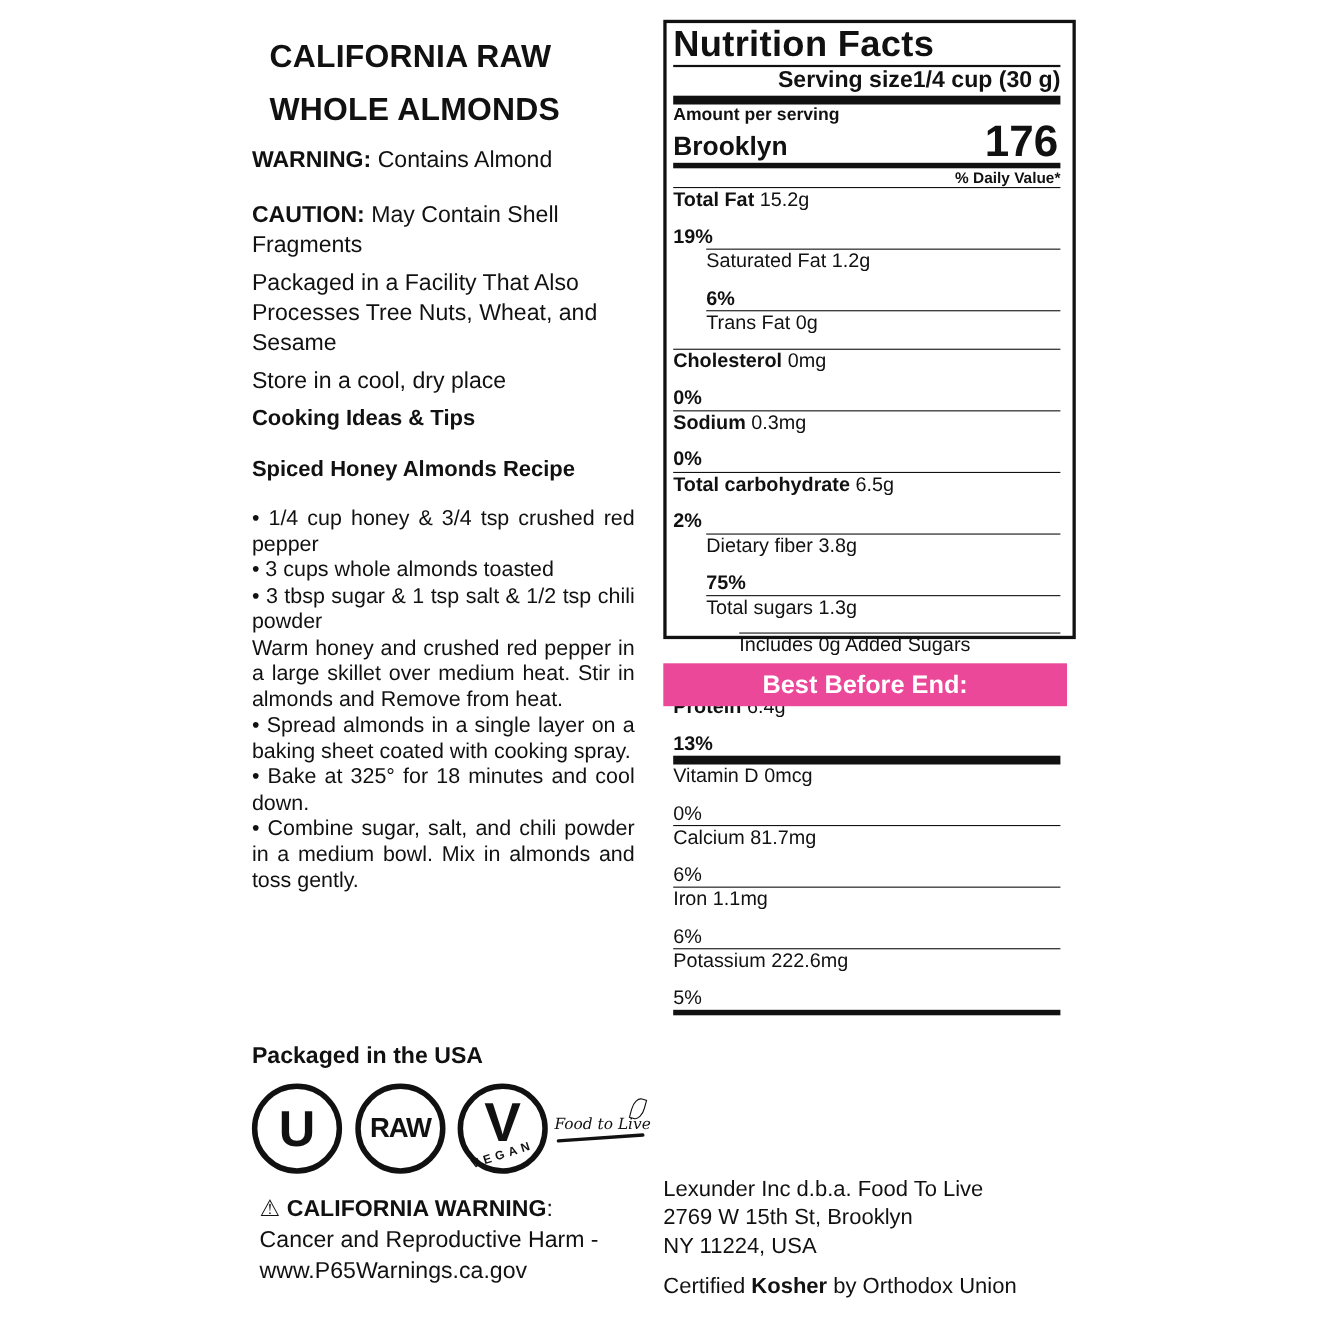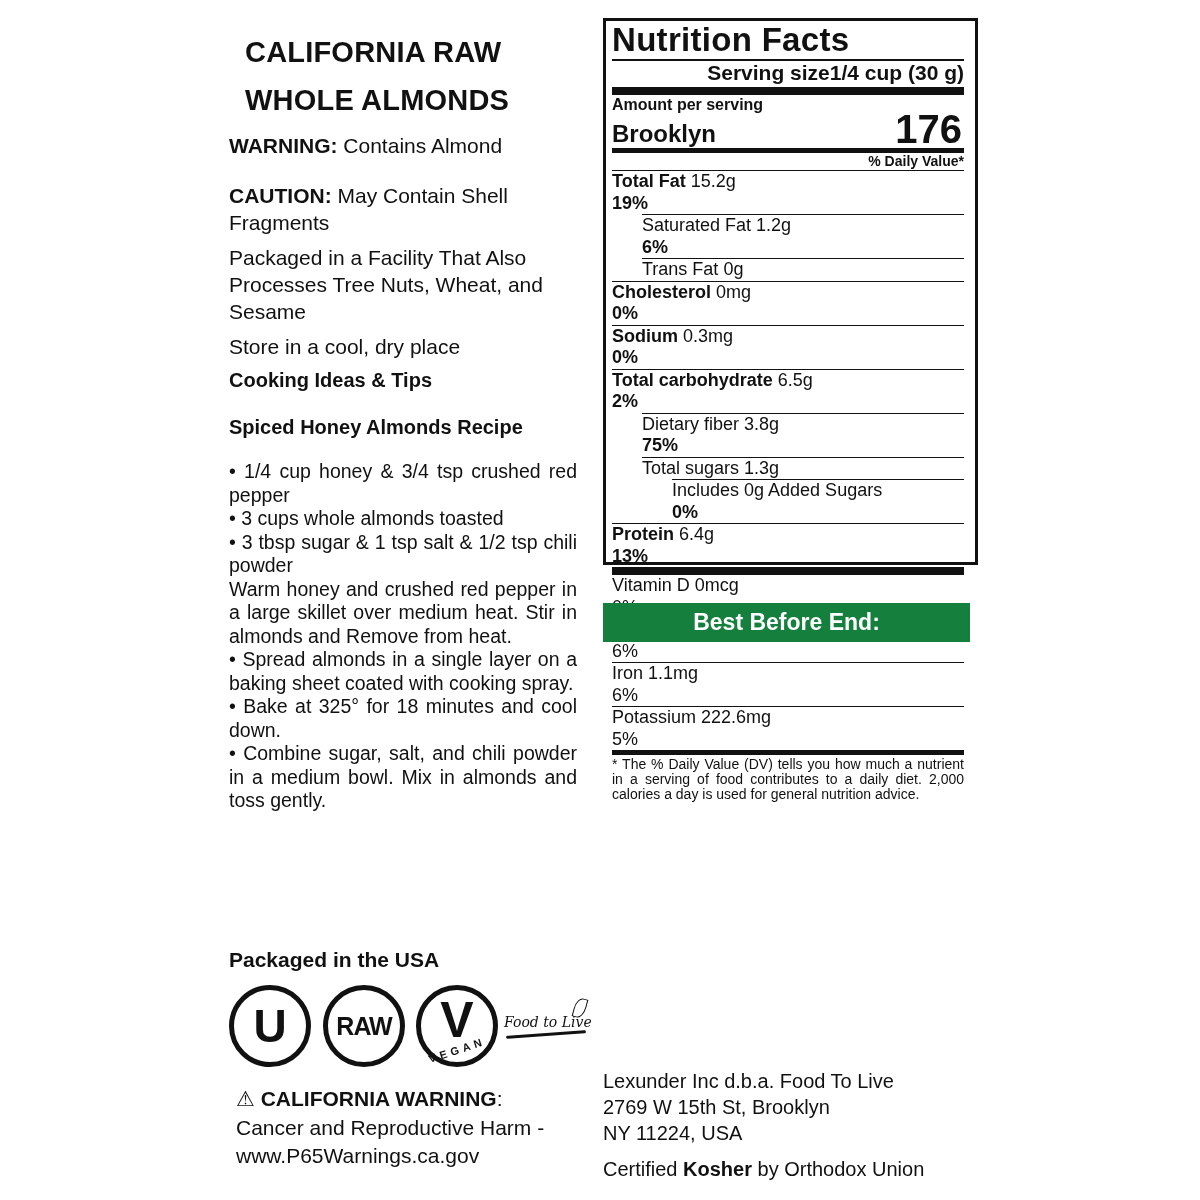--- a/index.html
+++ b/index.html
@@ -16,43 +16,43 @@
   .warn { margin-top:8px; }
   .caution { margin-top:23px; }
   .facility { margin-top:8px; }
   .store { margin-top:8px; }
   .tips { font-weight:bold; font-size:20px; line-height:26px; margin-top:7px; }
   .recipe-title { font-weight:bold; font-size:20px; line-height:26px; margin-top:21px; }
   .rl { font-size:19.5px; line-height:23.5px; margin:0; text-align:justify; }
 
   
   #nf { left:603px; top:18px; width:359px; height:541px; border:3px solid #111;
-        padding:0 4px 0 6px; box-sizing:content-box; }
+        padding:0 4px 16px 6px; box-sizing:content-box; }
   #nf .inner { width:352px; }
   .nf-title { font-weight:bold; font-size:33px; line-height:38px; margin:0; letter-spacing:0.3px; }
   .rule1 { border-top:2px solid #111; }
   .rule8 { border-top:8px solid #111; }
   .rule5 { border-top:5px solid #111; }
   .rule-thin { border-top:1.5px solid #111; }
   .row { display:flex; justify-content:space-between; align-items:baseline;
          font-size:18px; line-height:21.5px;flex-direction:column; }
-  .row .dv { font-weight:bold; padding-right:6px; }
+  .row .dv { font-weight:bold; padding-right:6px;margin-top:12px; }
   .row.vit .dv { font-weight:normal; padding-right:0; }
   .serv { font-weight:bold; font-size:21px; line-height:24px; display:flex; justify-content:flex-end; }
   .aps { font-weight:bold; font-size:16px; line-height:18px; margin-top:1px; }
   .cal { display:flex; justify-content:space-between; align-items:flex-end; margin-top:-4px; }
   .cal .lbl { font-weight:bold; font-size:24px; line-height:28px; }
   .cal .num { font-weight:bold; font-size:40px; line-height:38px; padding-right:2px; }
   .dvh { text-align:right; font-weight:bold; font-size:14px; line-height:17px; }
   .ind1 { margin-left:30px; }
   .ind2 { margin-left:60px; }
   .foot { font-size:14px; line-height:15px; text-align:justify; padding-top:2px; }
 
   
-  #bbe { left:603px; top:603px; width:367px; height:39px; background:#15803d;
+  #bbe { left:603px; top:603px; width:367px; height:39px; background:#ec4899;
          color:#ffffff; font-weight:bold; font-size:23px; line-height:39px; text-align:center; }
 
   
   #pkg { left:229px; top:947px; font-weight:bold; font-size:21px; line-height:26px; }
   .badge { position:absolute; width:72px; height:72px; border:5px solid #111; border-radius:50%;
            display:flex; align-items:center; justify-content:center; font-weight:bold; color:#111; }
   #b-u { left:229px; top:985px; font-size:46px; }
   #b-raw { left:323px; top:985px; font-size:25px; letter-spacing:-1px; }
   #b-v { left:416px; top:985px; }
   #b-v .v { font-size:50px; line-height:50px; margin-top:-12px; }
@@ -186,21 +186,20 @@
     <div class="row vit">
       <span><span>Iron</span> <span>1.1mg</span></span>
       <span class="dv">6%</span>
     </div>
     <div class="rule-thin"></div>
     <div class="row vit">
       <span><span>Potassium</span> <span>222.6mg</span></span>
       <span class="dv">5%</span>
     </div>
     <div class="rule5"></div>
-    <div class="foot">* The % Daily Value (DV) tells you how much a nutrient in a serving of food contributes to a daily diet. 2,000 calories a day is used for general nutrition advice.</div>
   </div>
 </div>
 
 <div id="bbe" class="abs">Best Before End:</div>
 
 <div id="pkg" class="abs">Packaged in the USA</div>
 
 <div id="b-u" class="badge">
   <span>U</span>
 </div>

